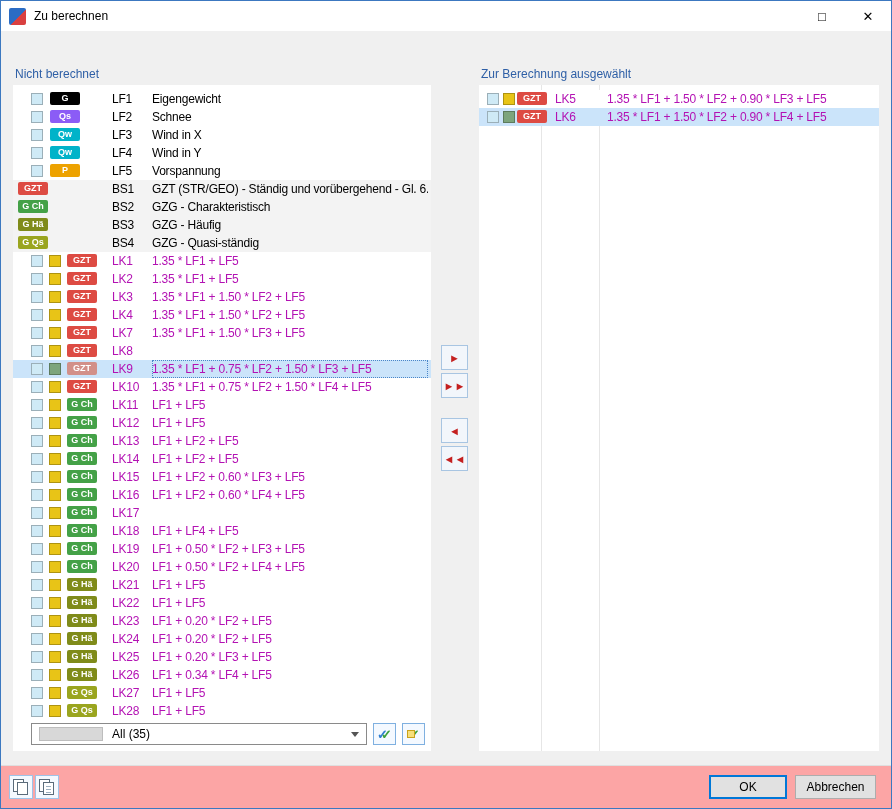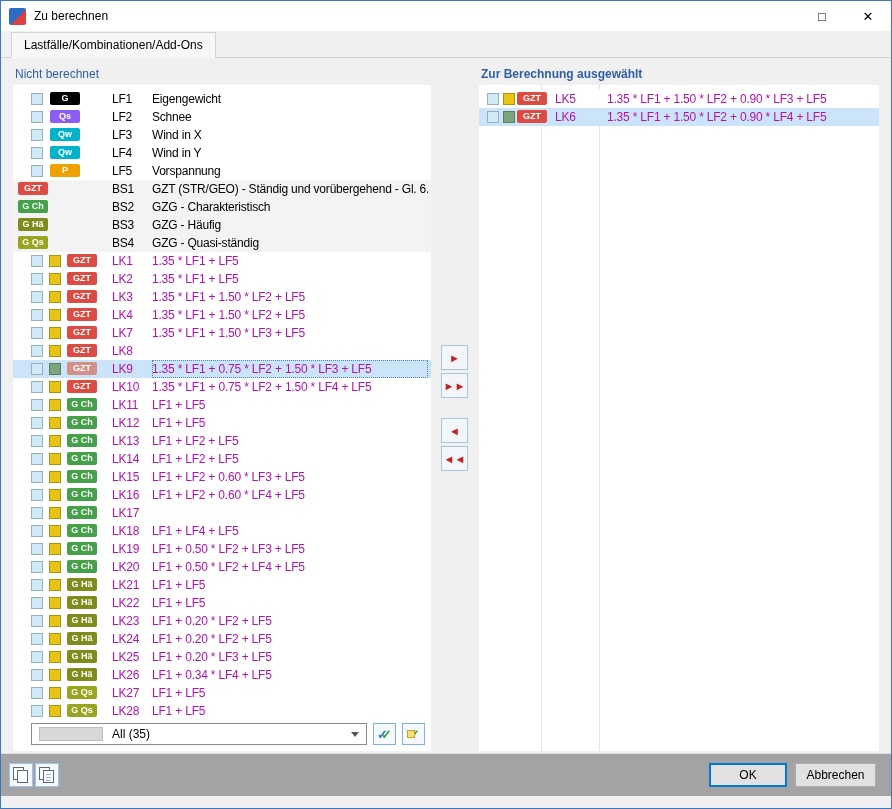--- a/index.html
+++ b/index.html
@@ -16,21 +16,21 @@
 
   
   .tabstrip{position:relative;height:27px;background:#f0f0f0;border-bottom:1px solid #d4d4d4;
     display:flex;align-items:flex-end;padding-left:10px;box-sizing:border-box;}
   .tab{position:relative;top:1px;background:#f7f7f7;border:1px solid #d4d4d4;border-bottom:1px solid #f7f7f7;
     padding:5px 12px;}
 
   
   .panel-header{position:absolute;color:var(--header-blue);}
   .panel-header.left{left:14px;top:66px;}
-  .panel-header.right{left:480px;top:66px;font-weight:bold;}
+  .panel-header.right{left:480px;top:66px;}
 
   
   .list{position:absolute;top:84px;height:666px;background:#fff;overflow:hidden;}
   .list.left{left:12px;width:418px;}
   .list.right{left:478px;width:400px;}
   .rows{position:relative;padding-top:5px;}
   .row{position:relative;height:18px;line-height:18px;background:#fff;letter-spacing:-0.2px;white-space:nowrap;}
   .row.bs{background:#f3f3f3;}
   .row.selected{background:var(--selected-bg);}
   .chip{position:absolute;top:3px;width:12px;height:12px;box-sizing:border-box;border:1px solid rgba(0,0,0,.25);}
@@ -78,21 +78,21 @@
   .transfer-btn{position:absolute;left:440px;width:27px;height:25px;box-sizing:border-box;
     border:1px solid #a8c5e2;background:#f2f6fb;color:var(--arrow-red);
     display:flex;align-items:center;justify-content:center;font-size:11px;padding:0;cursor:default;}
   .transfer-btn.dbl span{letter-spacing:-3px;margin-right:3px;}
   .t1{top:344px;}
   .t2{top:372px;}
   .t3{top:417px;}
   .t4{top:445px;}
 
   
-  .footer{position:absolute;left:0;right:0;bottom:12px;height:42px;border-top:1px solid #dfdfdf;background:#a3a3a3;}
+  .footer{position:absolute;left:0;right:0;bottom:0;height:42px;border-top:1px solid #dfdfdf;background:#fca5a5;}
   .btn{position:absolute;bottom:9px;height:24px;box-sizing:border-box;background:#e1e1e1;
     border:1px solid #adadad;font-family:"Liberation Sans",sans-serif;font-size:12px;cursor:default;}
   .btn.ok{right:104px;width:78px;border:1px solid #0078d7;box-shadow:inset 0 0 0 1px #0078d7;}
   .btn.cancel{right:15px;width:81px;}
   .iconbtn{position:absolute;bottom:9px;width:24px;height:24px;box-sizing:border-box;
     border:1px solid #9ec3e8;background:#f4f9ff;padding:0;cursor:default;}
   .iconbtn.b1{left:8px;}
   .iconbtn.b2{left:34px;}
   .sheet{position:absolute;width:11px;height:13px;box-sizing:border-box;border:1px solid #5a6b7a;background:#fff;}
   .sheet.back{left:3px;top:3px;}
@@ -107,23 +107,20 @@
 
   <div class="titlebar">
     <span class="appicon"></span>
     <span class="title">Zu berechnen</span>
     <div class="winbtns">
       <div class="winbtn">□</div>
       <div class="winbtn">✕</div>
     </div>
   </div>
 
-  <div class="tabstrip">
-    <div class="tab">Lastfälle/Kombinationen/Add-Ons</div>
-  </div>
 
   <div class="panel-header left">Nicht berechnet</div>
   <div class="panel-header right">Zur Berechnung ausgewählt</div>
 
   <div class="list left">
     <div class="rows" id="left-rows">
         <div class="row lf">
           <span class="chip chip1" style="background: rgb(207, 234, 246);"></span>
           <span class="badge" style="background: rgb(0, 0, 0);">G</span>
           <span class="rid">LF1</span>

